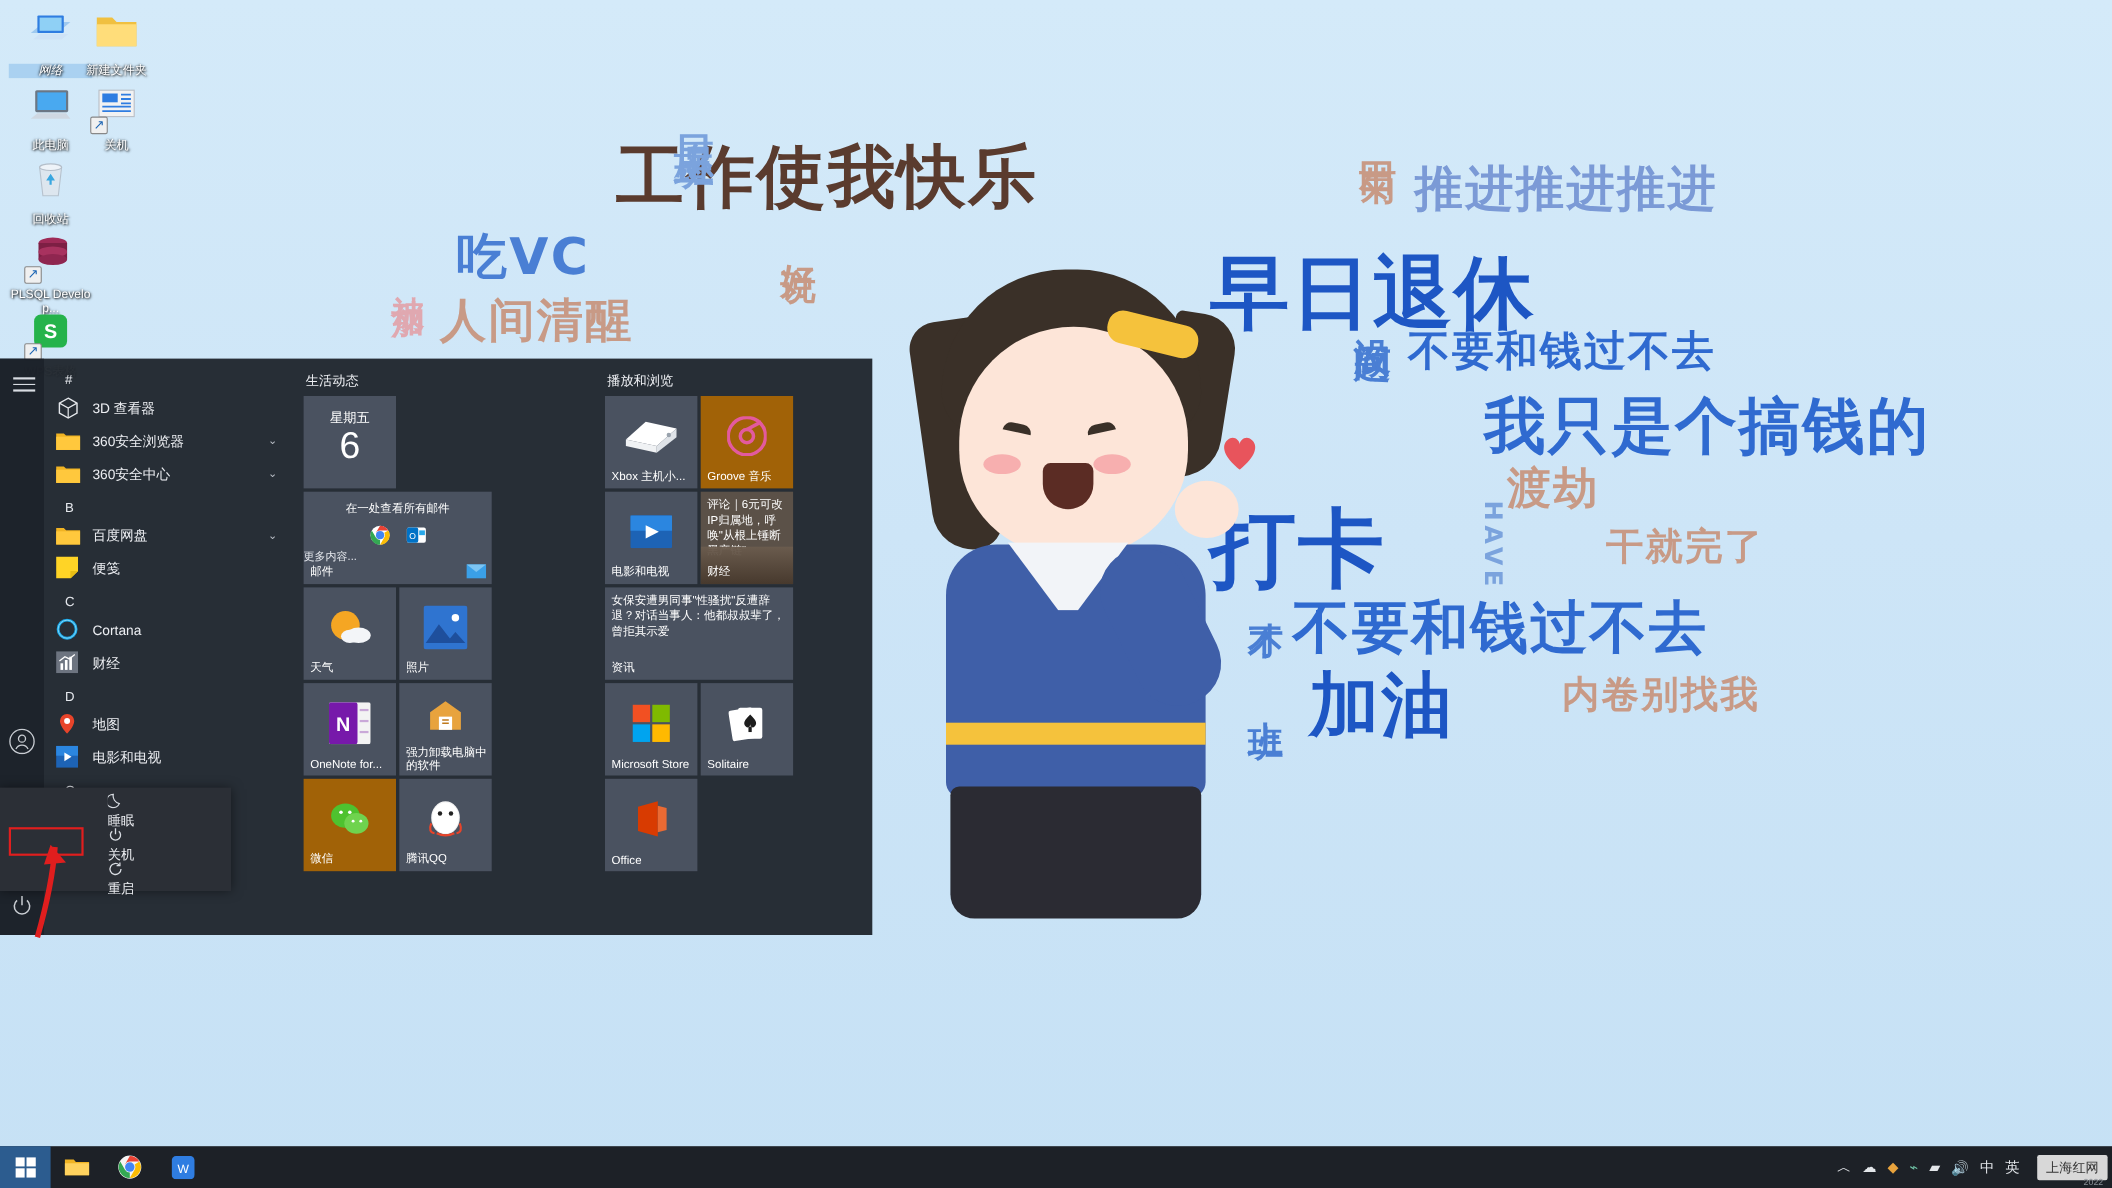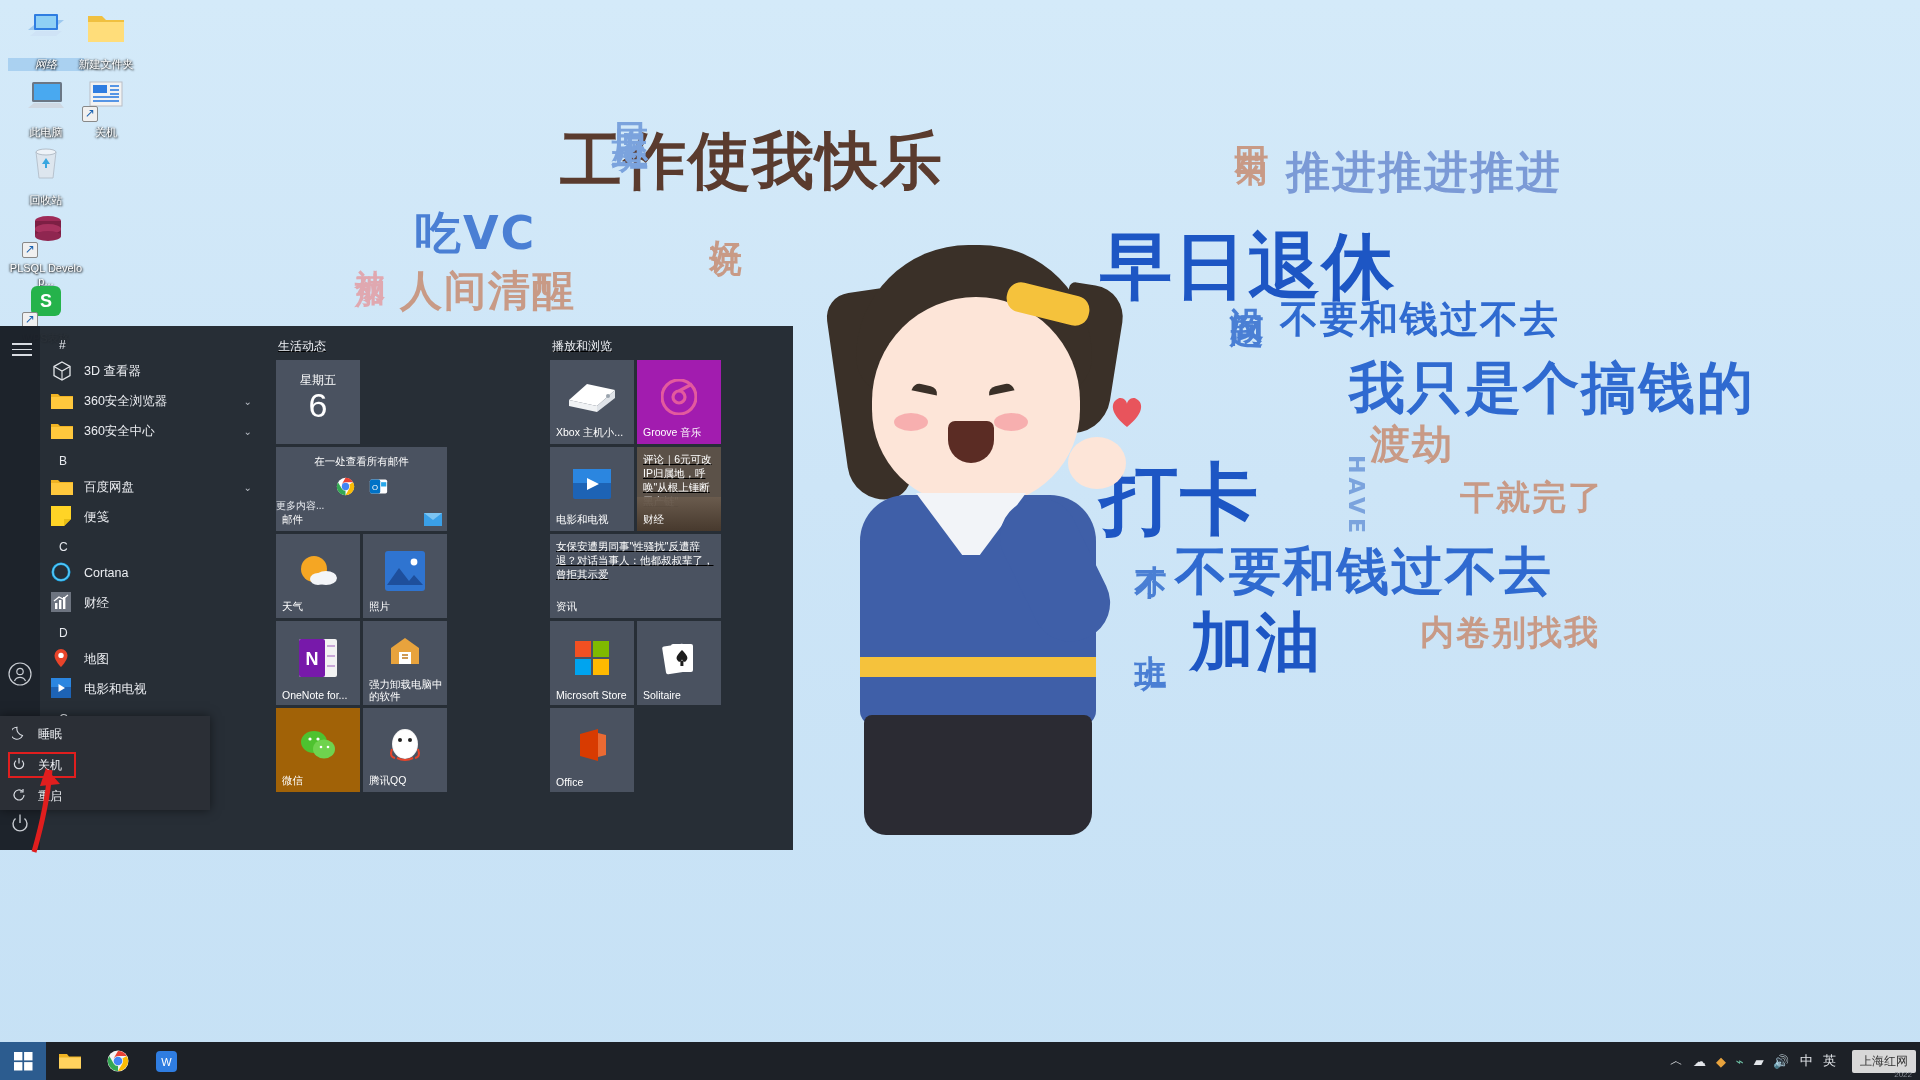--- a/index.html
+++ b/index.html
@@ -152,21 +152,21 @@
     width:22px; height:22px; margin-right:11px; flex:0 0 22px;
     position:relative;
   }
   .app-chev {
     position:absolute; right:10px; color:#b9bec6; font-size:10px;
   }
 
   
   #sm-tiles {
     flex: 1; padding: 12px 14px 0 14px; overflow: hidden;
-    display: flex; gap: 22px; text-decoration: underline;
+    display: flex; gap: 22px;
   }
   .tile-group { }
   .tile-group-title {
     color:#eef0f4; font-size:12px; margin-bottom:8px; padding-left:2px;
     height:14px;
   }
   .tile-grid { display:flex; flex-wrap:wrap; width:252px; gap:3px; }
   .tile {
     background:#4a5260; position:relative; overflow:hidden;
     color:#fff;
@@ -185,21 +185,21 @@
   }
 
   
   #power-menu {
     position:absolute; left:0; top:716px; width:210px; height:94px;
     background:#2b2f36; box-shadow:0 0 10px rgba(0,0,0,.5);
     z-index: 40;
   }
   .power-row {
     display:flex; align-items:center; height:26px; padding-left:10px;
-    color:#eceef2; font-size:12px; position:relative;
+    color:#eceef2; font-size:12px; position:relative;flex-direction:column;
   }
   .power-ic { width:18px; margin-right:10px; font-size:14px; color:#d7dbe1; text-align:center;}
   #hl-box {
     position:absolute; left:8px; top:752px; width:68px; height:26px;
     border:2.5px solid #e01e1e; z-index:60;
   }
   #hl-arrow { position:absolute; left:18px; top:768px; z-index:59; }
 
   
   #taskbar {
@@ -555,21 +555,21 @@
           <div class="tile md" style="background: rgb(74, 82, 96);">
             <div class="tile-center">
                 <svg width="50" height="34" viewBox="0 0 50 34">
                 <path d="M2 20 L20 4 L48 10 L30 26 Z" fill="#fff"></path>
                 <path d="M30 26 L48 10 V18 L30 32 Z" fill="#dfe3e8"></path>
                 <path d="M2 20 V26 L30 32 V26 Z" fill="#f0f2f4"></path>
                 <circle cx="41" cy="16" r="2" fill="#9aa3ad"></circle>
               </svg></div>
             <div class="tile-label">Xbox 主机小...</div>
           </div>
-          <div class="tile md" style="background: #a21caf;">
+          <div class="tile md" style="background: #a16207;">
             <div class="tile-center">
                 <svg width="36" height="36" viewBox="0 0 36 36">
                 <circle cx="18" cy="18" r="17" fill="none" stroke="#e35a9e" stroke-width="3.2"></circle>
                 <circle cx="18" cy="18" r="6" fill="none" stroke="#e35a9e" stroke-width="3.2"></circle>
                 <path d="M18 12 L31 5" stroke="#e35a9e" stroke-width="3.2"></path>
               </svg></div>
             <div class="tile-label">Groove 音乐</div>
           </div>
           <div class="tile md" style="background: rgb(74, 82, 96);">
             <div class="tile-center">

